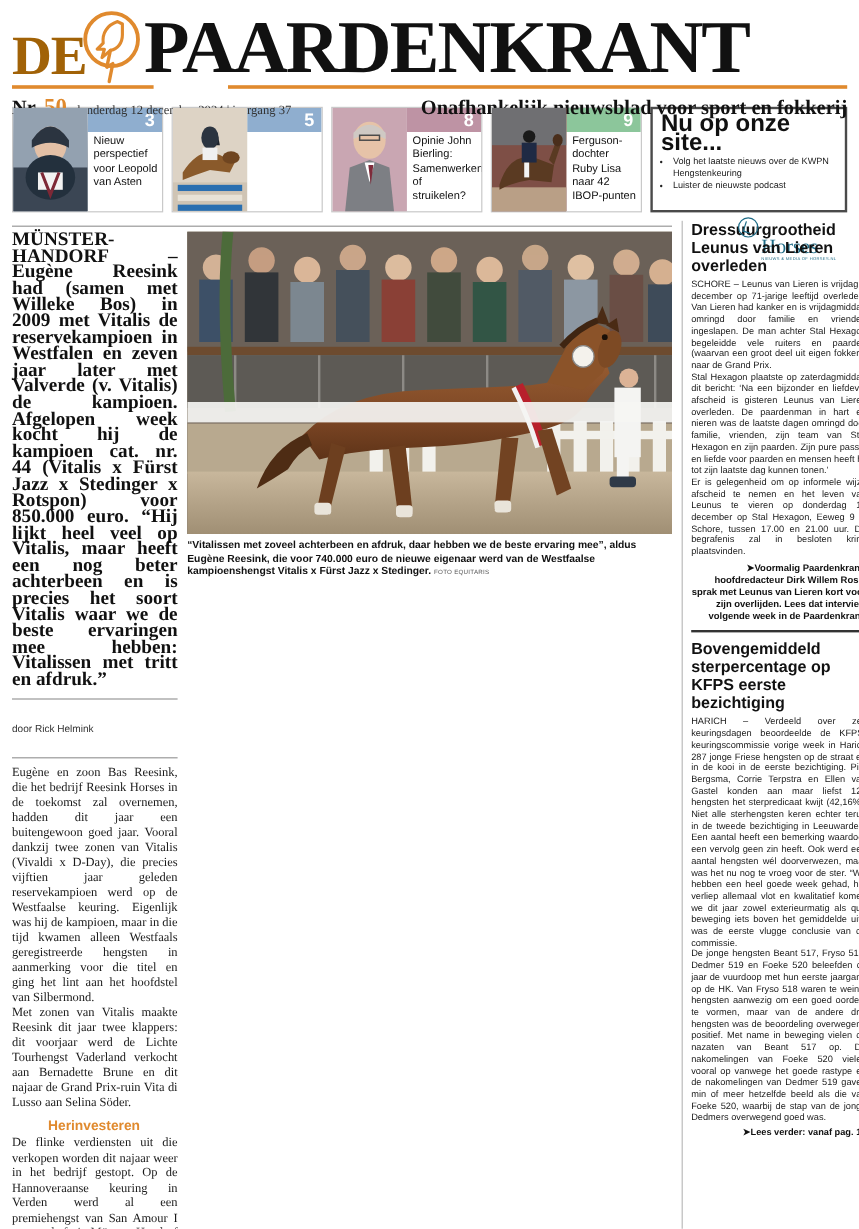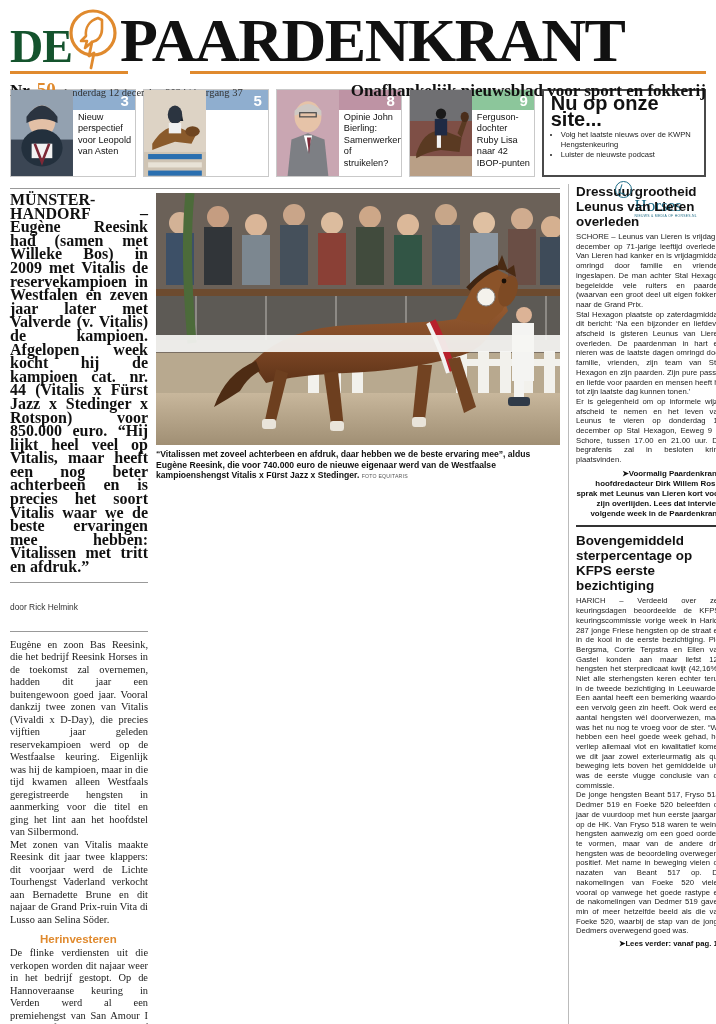--- a/index.html
+++ b/index.html
@@ -5,21 +5,21 @@
 <style>
   html,body{margin:0;padding:0;background:#ffffff;}
   body{width:716px;height:1024px;overflow:hidden;
        font-family:"Liberation Sans",sans-serif;color:#111;}
   .page{position:relative;width:716px;height:1024px;box-sizing:border-box;padding:8px 10px 0 10px;}
 
   
   .masthead{position:relative;height:72px;}
   .mh-row{display:flex;align-items:flex-end;height:62px;}
   .mh-de{font-family:"Liberation Serif",serif;font-weight:700;font-size:46px;letter-spacing:-1px;
-         line-height:46px;color:#14532d;}
+         line-height:46px;color:#a16207;}
   .mh-logo{width:50px;height:62px;position:relative;margin:0 2px 0 -4px;flex:0 0 auto;}
   .mh-main{font-family:"Liberation Serif",serif;font-weight:700;font-size:62px;line-height:60px;
            letter-spacing:-1.5px;color:#111;flex:1 1 auto;}
   .mh-rules{position:relative;height:6px;}
   .rule-left{position:absolute;left:0;top:1px;width:118px;height:3px;background:#E08A2E;}
   .rule-right{position:absolute;left:180px;right:0;top:1px;height:3px;background:#E08A2E;}
   .mh-sub{display:flex;align-items:baseline;justify-content:space-between;margin-top:3px;}
   .mh-nr{font-family:"Liberation Serif",serif;font-size:17px;font-weight:700;}
   .mh-nr b{color:#E08A2E;font-size:19px;}
   .mh-date{font-family:"Liberation Serif",serif;font-size:10.5px;color:#333;margin-left:6px;}

